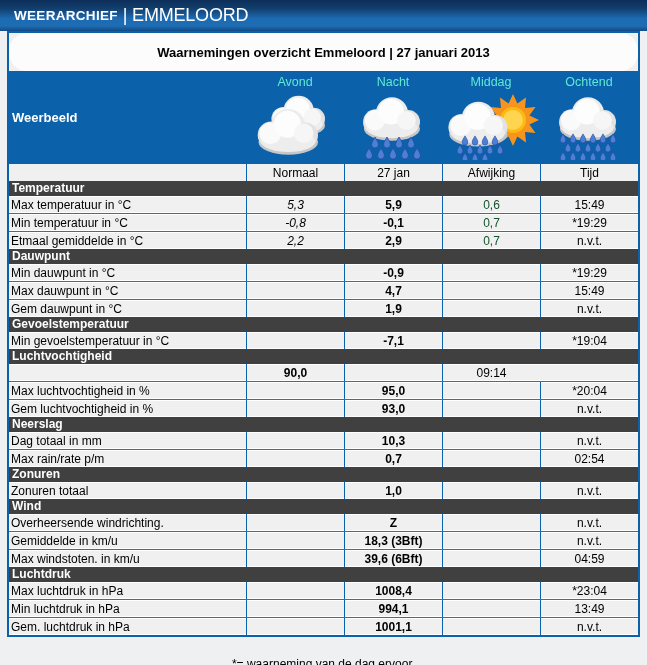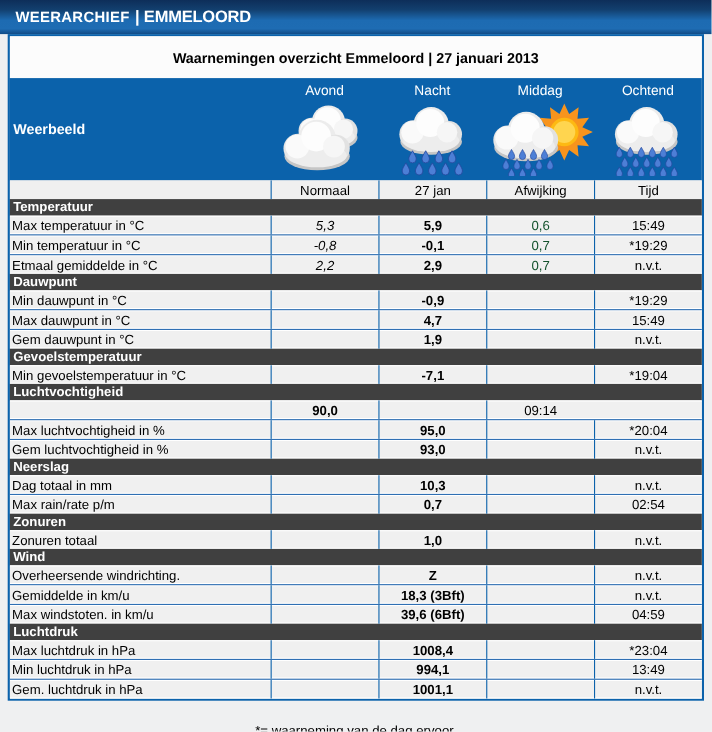--- a/index.html
+++ b/index.html
@@ -10,38 +10,38 @@
     color:#000;
   }
   
   .topbar{
     height:31px;box-sizing:border-box;
     background:linear-gradient(180deg,#0d2e59 0%,#123f6e 28%,#1d6bb2 60%,#1e6cb3 84%,#114b86 100%);
     display:flex;align-items:center;padding-left:14px;
     color:#fff;
   }
   .topbar .brand{font-weight:bold;font-size:13.5px;letter-spacing:.3px;}
-  .topbar .loc{font-weight:bold;font-size:15px;margin-left:5px;letter-spacing:-.2px;}
+  .topbar .loc{font-weight:normal;font-size:18px;margin-left:5px;letter-spacing:-.2px;}
   
   .table{
     margin:0 7px;background:#f0f0f0;
     border:2px solid #0b62ab;
   }
   .title-row{
     height:38px;background:#fcfcfc;
     display:flex;align-items:center;justify-content:center;
-    font-weight:bold;font-size:13px;
+    font-weight:bold;font-size:13px;border-radius:18px;
   }
   .head{display:flex;background:#0b62ab;height:93px;}
   .head .label-col{
     width:237px;box-sizing:border-box;display:flex;align-items:center;
     padding-left:3px;color:#fff;font-weight:bold;font-size:13px;
   }
   .period{flex:1;display:flex;flex-direction:column;align-items:center;}
-  .period-label{color:#ffffff;font-size:12.5px;margin-top:3px;height:16px;line-height:16px;}
+  .period-label{color:#5eead4;font-size:12.5px;margin-top:3px;height:16px;line-height:16px;}
   .subhead,.row{display:grid;grid-template-columns:237px 1fr 1fr 1fr 1fr;}
   .subhead{height:17px;background:#f0f0f0;}
   .subhead .cell,.row .cell{
     display:flex;align-items:center;justify-content:center;
     font-size:12px;overflow:hidden;white-space:nowrap;
   }
   .subhead .cell + .cell{border-left:1px solid #0b62ab;}
   .subhead .c-normaal{}
   .sec-header{
     background:#404040;color:#fff;font-weight:bold;

